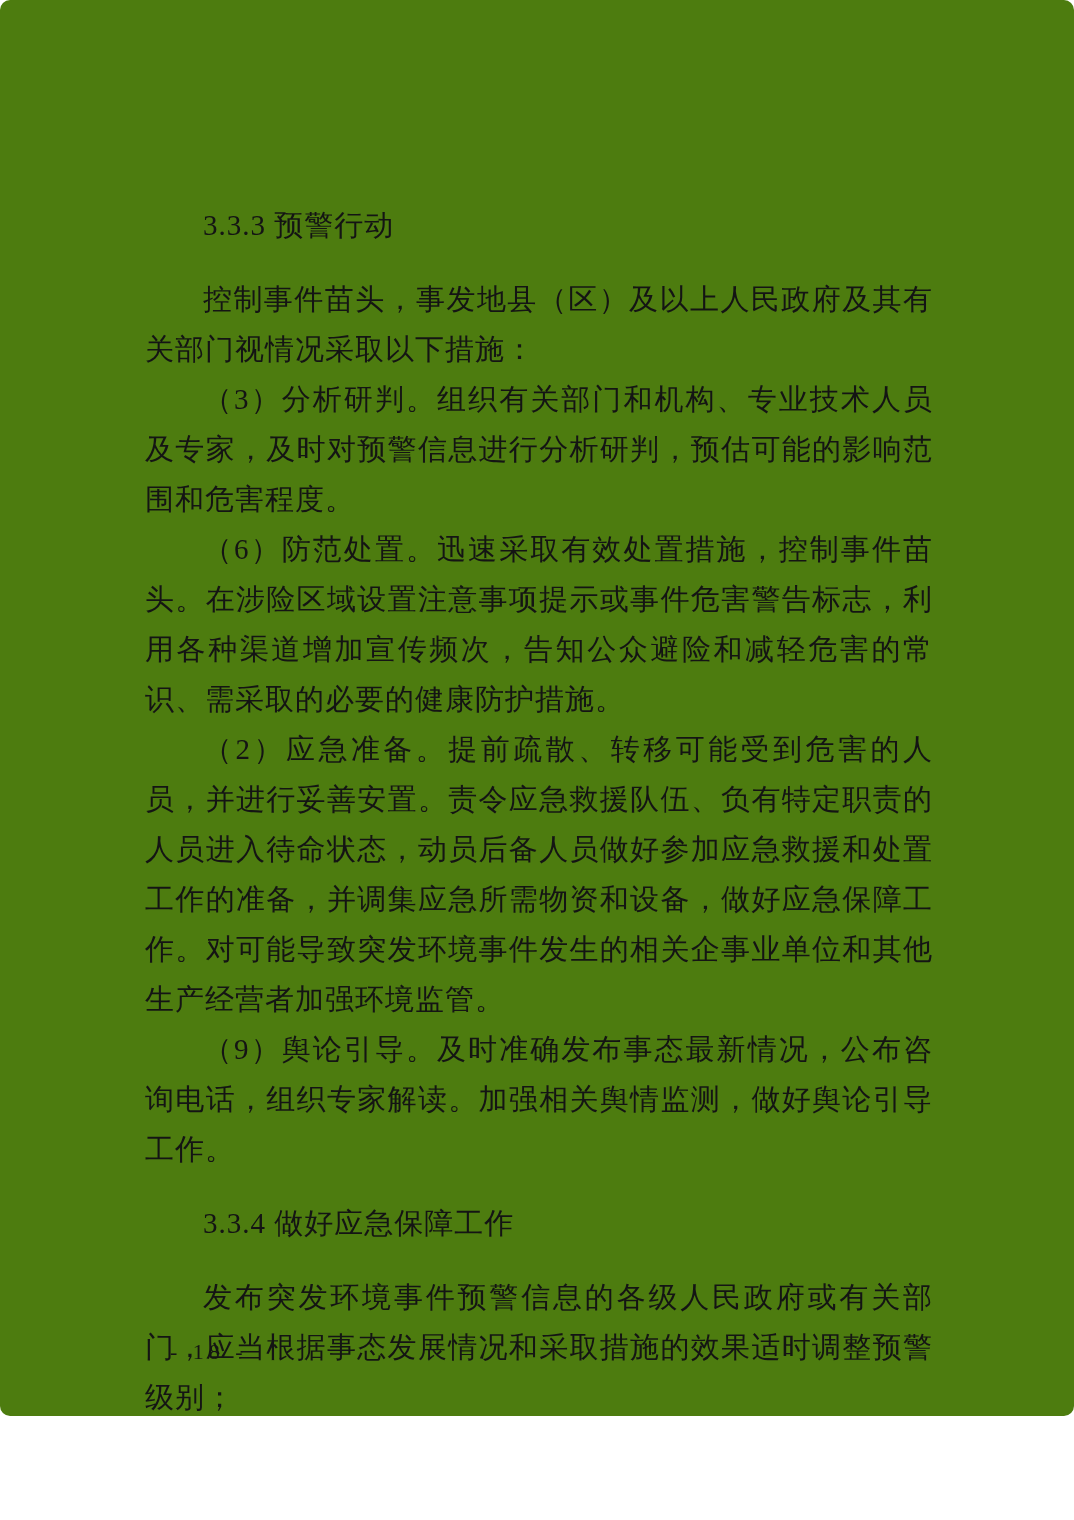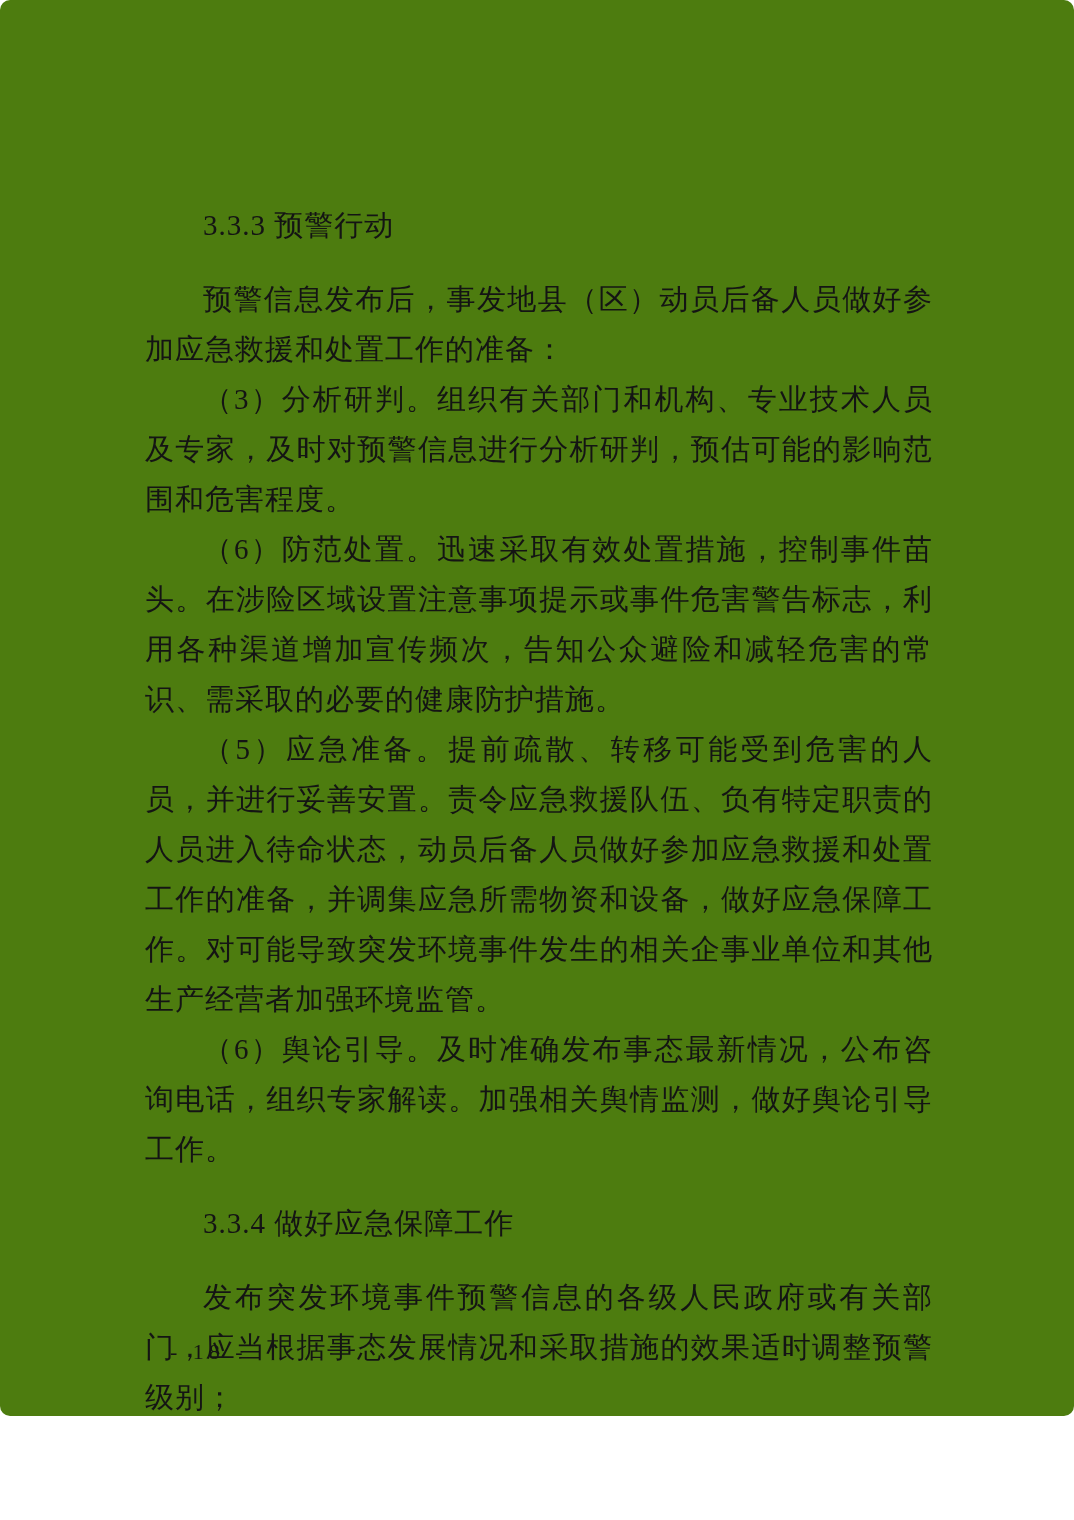--- a/index.html
+++ b/index.html
@@ -54,22 +54,22 @@
     letter-spacing: 5px;
     font-weight: 400;
   }
 </style>
 </head>
 <body>
 
 <div class="page">
   <div class="content">
     <h2>3.3.3 预警行动</h2>
-    <p>预警信息发布后，事发地县（区）动员后备人员做好参加应急救援和处置工作的准备：</p>
+    <p>控制事件苗头，事发地县（区）及以上人民政府及其有关部门视情况采取以下措施：</p>
     <p>（3）分析研判。组织有关部门和机构、专业技术人员及专家，及时对预警信息进行分析研判，预估可能的影响范围和危害程度。</p>
     <p>（6）防范处置。迅速采取有效处置措施，控制事件苗头。在涉险区域设置注意事项提示或事件危害警告标志，利用各种渠道增加宣传频次，告知公众避险和减轻危害的常识、需采取的必要的健康防护措施。</p>
-    <p>（5）应急准备。提前疏散、转移可能受到危害的人员，并进行妥善安置。责令应急救援队伍、负有特定职责的人员进入待命状态，动员后备人员做好参加应急救援和处置工作的准备，并调集应急所需物资和设备，做好应急保障工作。对可能导致突发环境事件发生的相关企事业单位和其他生产经营者加强环境监管。</p>
-    <p>（6）舆论引导。及时准确发布事态最新情况，公布咨询电话，组织专家解读。加强相关舆情监测，做好舆论引导工作。</p>
+    <p>（2）应急准备。提前疏散、转移可能受到危害的人员，并进行妥善安置。责令应急救援队伍、负有特定职责的人员进入待命状态，动员后备人员做好参加应急救援和处置工作的准备，并调集应急所需物资和设备，做好应急保障工作。对可能导致突发环境事件发生的相关企事业单位和其他生产经营者加强环境监管。</p>
+    <p>（9）舆论引导。及时准确发布事态最新情况，公布咨询电话，组织专家解读。加强相关舆情监测，做好舆论引导工作。</p>
     <h2>3.3.4 做好应急保障工作</h2>
     <p>发布突发环境事件预警信息的各级人民政府或有关部门，应当根据事态发展情况和采取措施的效果适时调整预警级别；</p>
   </div>
   <div class="page-number">- 18 -</div>
 </div>
 
 </body></html>

